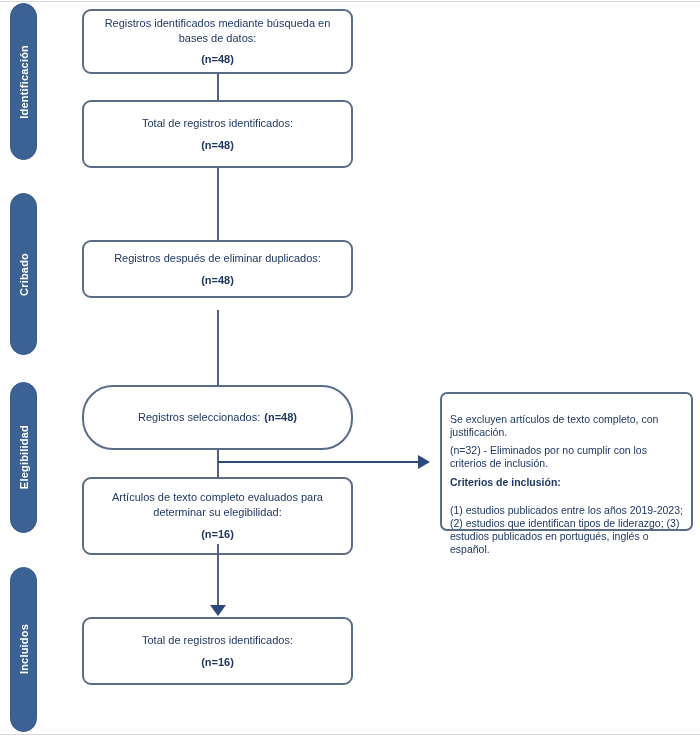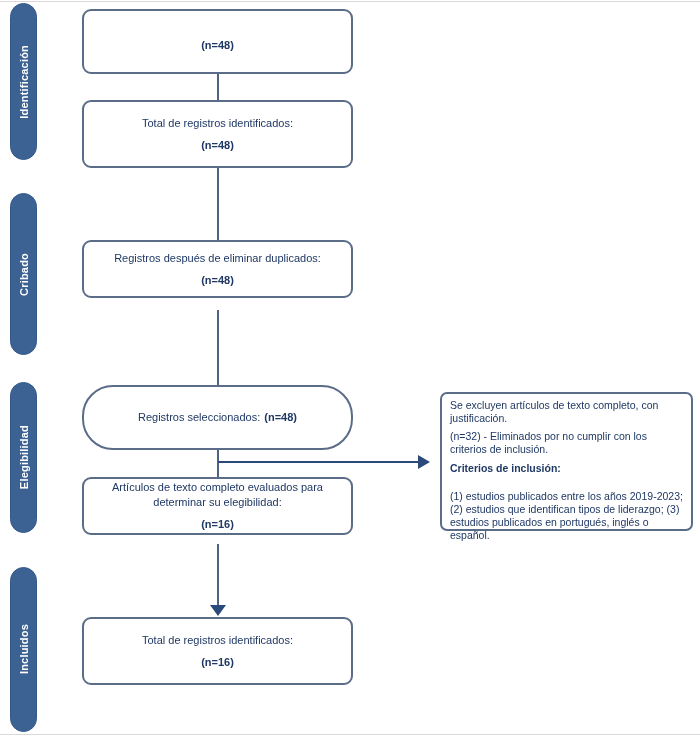--- a/index.html
+++ b/index.html
@@ -64,21 +64,21 @@
     text-align: center;
     color: #1F3864;
     font-size: 11px;
     line-height: 1.35;
     padding: 4px 12px;
   }
   .b1 { top: 9px;   height: 65px; }
   .b2 { top: 100px; height: 68px; }
   .b3 { top: 240px; height: 58px; }
   .b4 { top: 385px; height: 65px; border-radius: 31px; }
-  .b5 { top: 477px; height: 58px; }
+  .b5 { top: 477px; height: 78px; }
   .b6 { top: 617px; height: 68px; }
   .bt { max-width: 245px; }
   .bc { font-weight: bold; margin-top: 7px; }
   .bt-inline b { font-weight: bold; margin-left: 4px; }
 
   
   .vline {
     position: absolute;
     left: 217px;
     width: 2px;
@@ -121,21 +121,21 @@
   .side-box {
     position: absolute;
     left: 440px;
     top: 392px;
     width: 253px;
     height: 139px;
     box-sizing: border-box;
     background: #ffffff;
     border: 2px solid #5B6C89;
     border-radius: 7px;
-    padding: 5px 8px;
+    padding: 19px 8px;
     color: #1F3864;
     font-size: 10.5px;
     line-height: 1.25;
     text-align: left;
   }
   .side-box p { margin: 0 0 5px 0; }
   .side-box p:last-child { margin-bottom: 0; }
   .side-box .bold { font-weight: bold; margin-bottom: 15px; }
 </style>
 </head>
@@ -153,20 +153,21 @@
     <span class="pill-label">Cribado</span>
   </div>
   <div class="pill p3">
     <span class="pill-label">Elegibilidad</span>
   </div>
   <div class="pill p4">
     <span class="pill-label">Incluidos</span>
   </div>
 
   <div class="box b1">
+    <div class="bt">Registros identificados mediante búsqueda en bases de datos:</div>
     <div class="bc">(n=48)</div>
   </div>
 
   <div class="box b2">
     <div class="bt">Total de registros identificados:</div>
     <div class="bc">(n=48)</div>
   </div>
 
   <div class="box b3">
     <div class="bt">Registros después de eliminar duplicados:</div>

